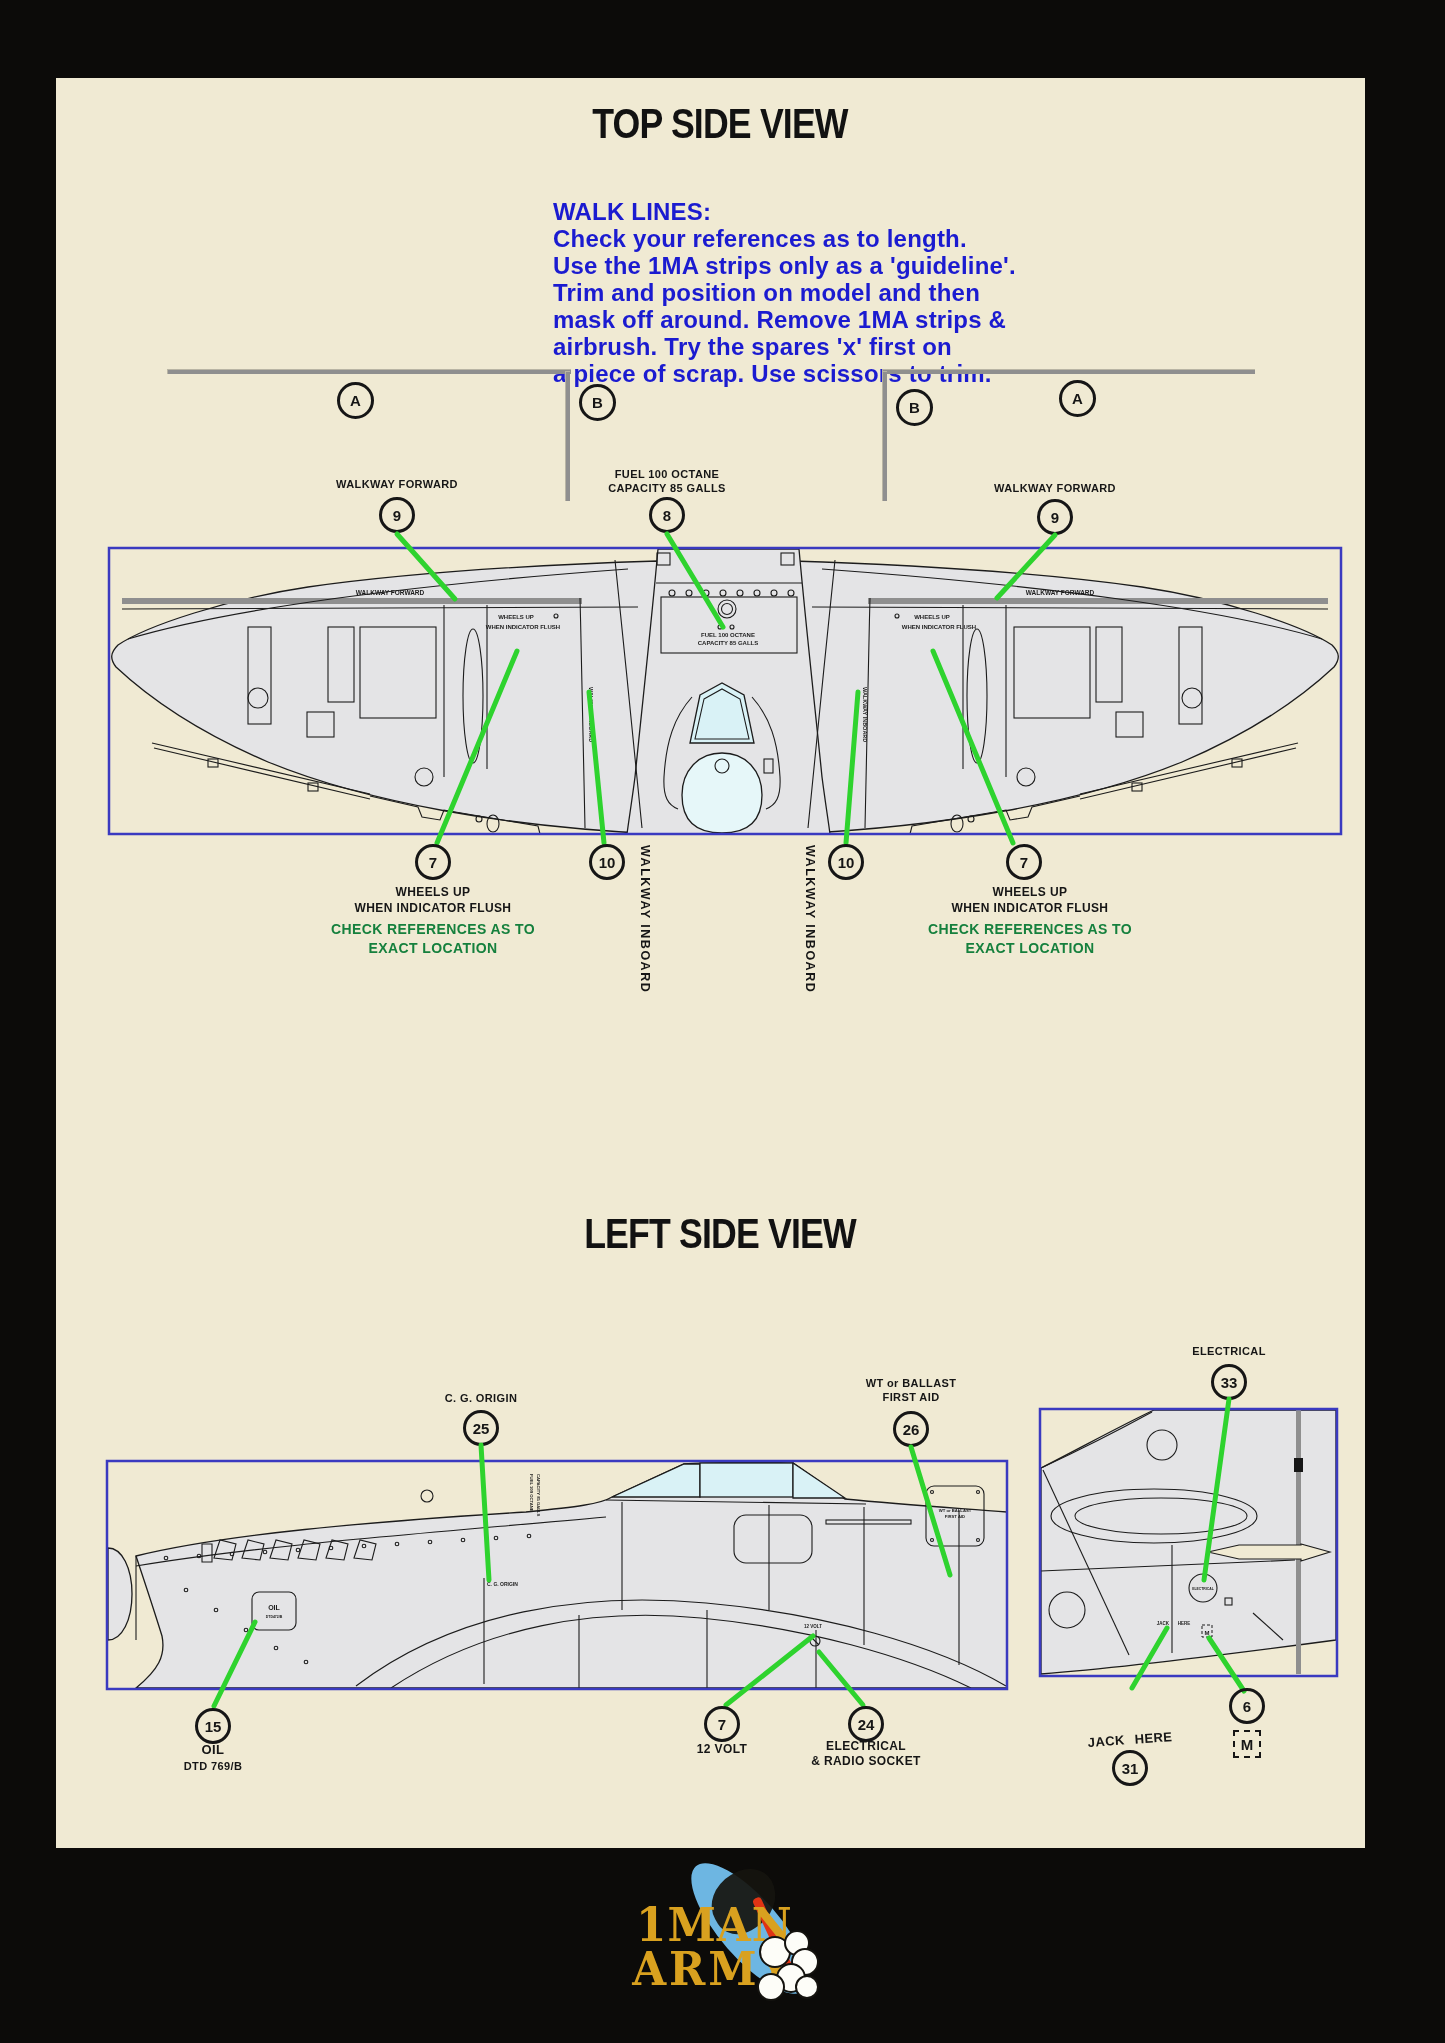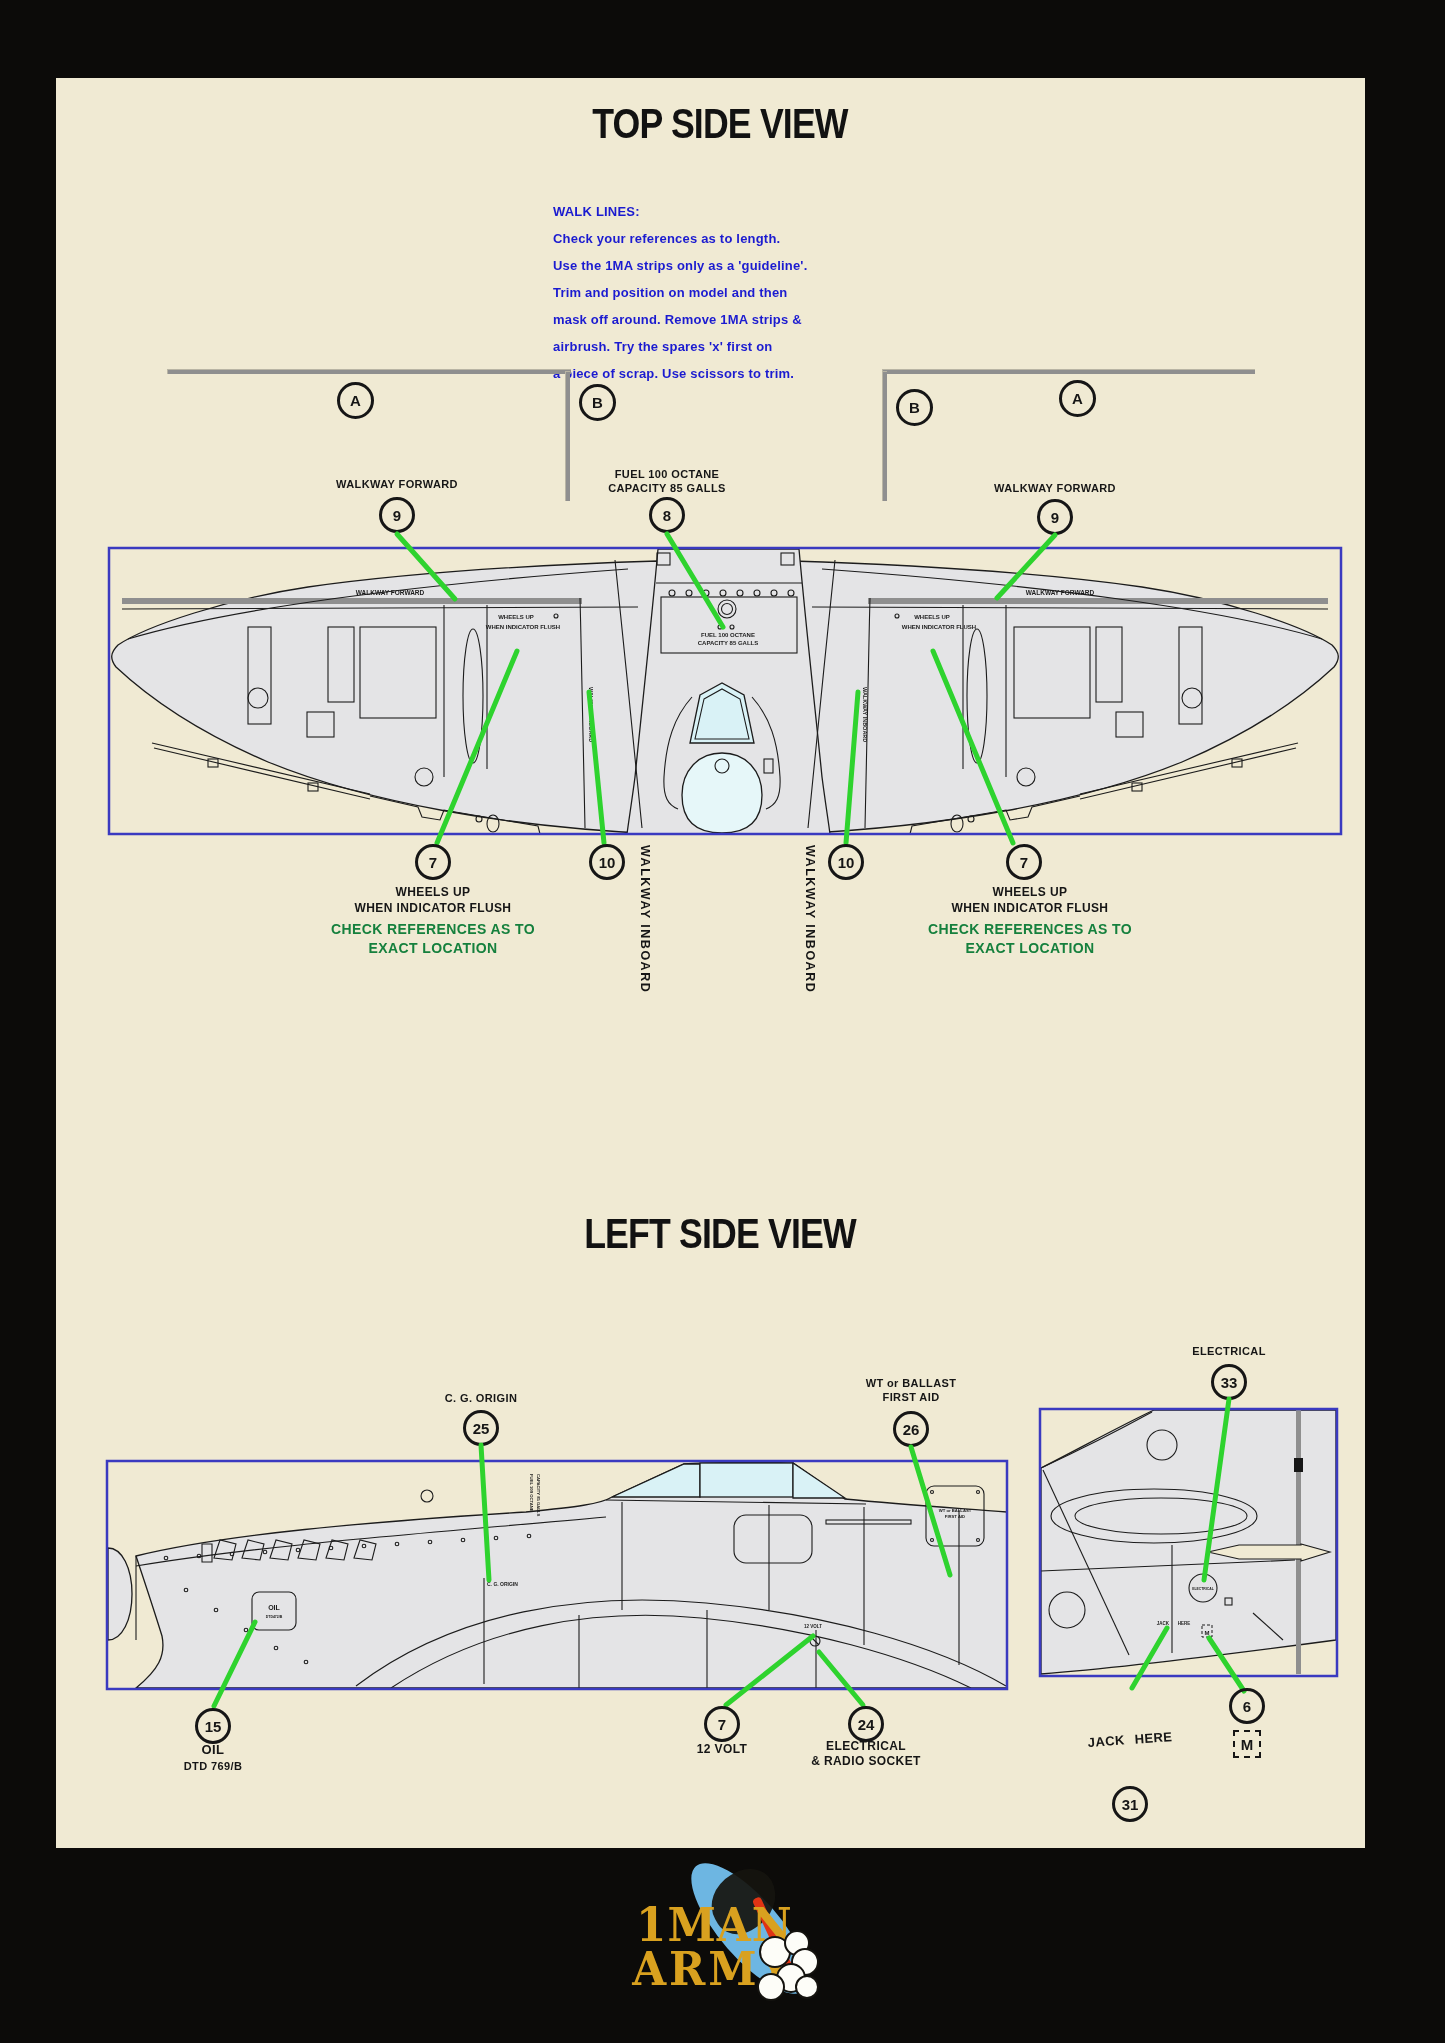--- a/index.html
+++ b/index.html
@@ -1,19 +1,19 @@
 <!DOCTYPE html>
 <html><head>
 <meta charset="utf-8">
 <style>
   html,body{margin:0;padding:0;}
   body{width:1445px;height:2043px;position:relative;background:#0c0b09;font-family:"Liberation Sans",sans-serif;}
   .page{position:absolute;left:56px;top:78px;width:1309px;height:1770px;background:#f0ead3;}
   .title{position:absolute;font-weight:bold;font-size:42px;color:#121212;text-align:center;letter-spacing:-1px;transform:scaleX(.85);}
-  .note{position:absolute;font-weight:bold;font-size:13px;line-height:27px;color:#1b1bd0;letter-spacing:.2px;white-space:nowrap;}
+  .note{position:absolute;font-weight:bold;font-size:24px;line-height:27px;color:#1b1bd0;letter-spacing:.2px;white-space:nowrap;}
   .gbar{position:absolute;background:#8f8f8f;box-shadow:1px 1px 0 #b9b5a4 inset;}
   .circle{position:absolute;width:36px;height:36px;box-sizing:border-box;border:3px solid #161616;border-radius:50%;display:flex;align-items:center;justify-content:center;font-weight:bold;font-size:15px;color:#161616;background:transparent;}
   .lcircle{width:37px;height:37px;}
   .lbl{position:absolute;font-weight:bold;color:#161616;text-align:center;letter-spacing:.4px;}
   .blue{color:#15803d;}
   .vtext{position:absolute;transform:rotate(90deg);transform-origin:left top;font-weight:bold;font-size:12.5px;letter-spacing:1.5px;white-space:nowrap;color:#161616;}
   svg{position:absolute;overflow:visible;}
   svg text{font-family:"Liberation Sans",sans-serif;font-weight:700;fill:#1c1c1c;}
   .art{fill:#e4e4e6;stroke:#1c1c1c;stroke-width:1.3;}
   .ln{fill:none;stroke:#1c1c1c;stroke-width:1.1;}
@@ -307,21 +307,21 @@
 
   <div class="circle" style="left:648px;top:1628px;">7</div>
   <div class="lbl" style="left:566px;top:1664px;width:200px;font-size:12px;">12 VOLT</div>
 
   <div class="circle" style="left:792px;top:1628px;">24</div>
   <div class="lbl" style="left:710px;top:1661px;width:200px;font-size:12px;line-height:15px;">
     <div>ELECTRICAL</div>
     <div>&amp; RADIO SOCKET</div>
   </div>
 
-  <div class="circle" style="left:1056px;top:1708px;">31</div>
+  <div class="circle" style="left:1056px;top:1672px;">31</div>
   <div class="lbl" style="left:999px;top:1654px;width:150px;font-size:13px;transform:rotate(-4deg);word-spacing:6px;">JACK  HERE</div>
 
   <div class="circle" style="left:1173px;top:1610px;">6</div>
   <div class="mbox" style="left:1177px;top:1652px;width:28px;height:28px;">M</div>
 
 </div>
 
 <div>
   <div style="position:absolute;left:720px;top:1846px;width:60px;height:165px;background:#6db6e2;border-radius:50%;transform:rotate(-41deg);"></div>
   <div style="position:absolute;left:710px;top:1872px;width:68px;height:58px;background:#15140f;border-radius:55% 45% 60% 40%;transform:rotate(-30deg);opacity:.93;"></div>

